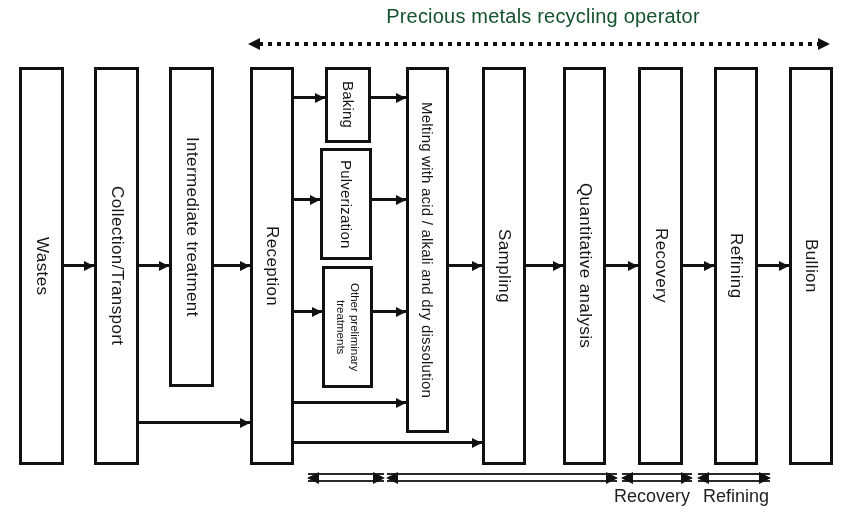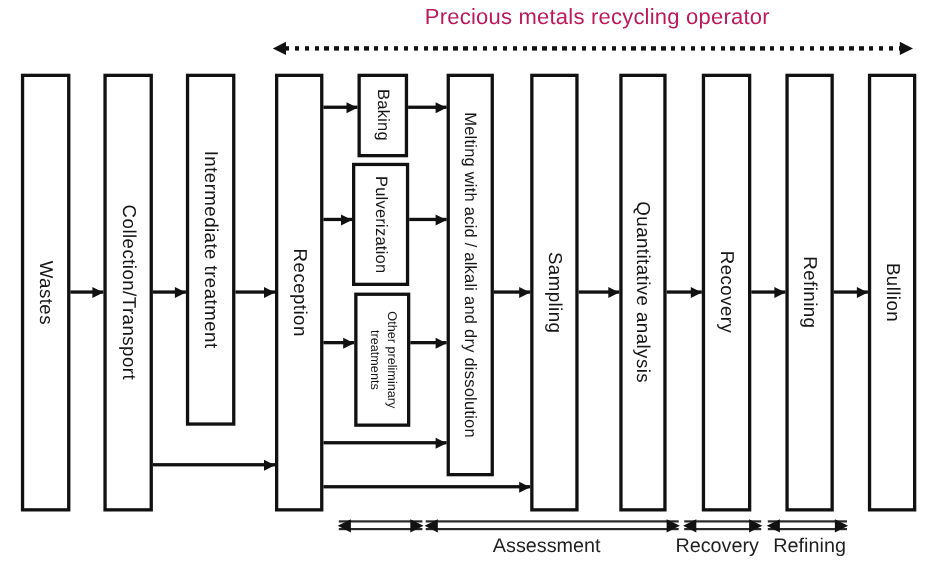--- a/index.html
+++ b/index.html
@@ -2,21 +2,21 @@
 <html><head>
 <meta charset="utf-8">
 <style>
   * { margin:0; padding:0; box-sizing:border-box; }
   html,body { background:#ffffff; }
   body { font-family:"Liberation Sans", sans-serif; color:#1a1a1a; }
 
   .canvas { position:relative; width:856px; height:525px; background:#fff; overflow:hidden; }
 
   .title { position:absolute; top:5px; left:543px; transform:translateX(-50%);
-           font-size:20px; letter-spacing:0.2px; color:#be185d; white-space:nowrap; }
+           font-size:20px; letter-spacing:0.2px; color:#14532d; white-space:nowrap; }
 
   
   .box { position:absolute; border:3px solid #111; background:#fff;
          display:flex; align-items:center; justify-content:center; }
   .vtext { writing-mode:vertical-rl; text-orientation:mixed; font-size:17px;
            letter-spacing:0.4px; color:#161616; white-space:nowrap; }
   .vtext.small { font-size:15px; letter-spacing:0.2px; }
   .vtext.tiny  { font-size:11.5px; letter-spacing:0; white-space:normal;
                  text-align:center; line-height:1.3; max-height:112px; }
 
@@ -165,17 +165,16 @@
   <div class="arrow ar-oth-mel"></div>
   <div class="arrow ar-rcp-mel"></div>
   <div class="arrow ar-rcp-smp"></div>
   <div class="arrow ar-col-rcp"></div>
 
   <div class="phase-arrow pa-pre"></div>
   <div class="phase-arrow pa-assessment"></div>
   <div class="phase-arrow pa-recovery"></div>
   <div class="phase-arrow pa-refining"></div>
 
-  <div class="phase-label pl-assessment">Assessment</div>
   <div class="phase-label pl-recovery">Recovery</div>
   <div class="phase-label pl-refining">Refining</div>
 
 </div>
 
 </body></html>

